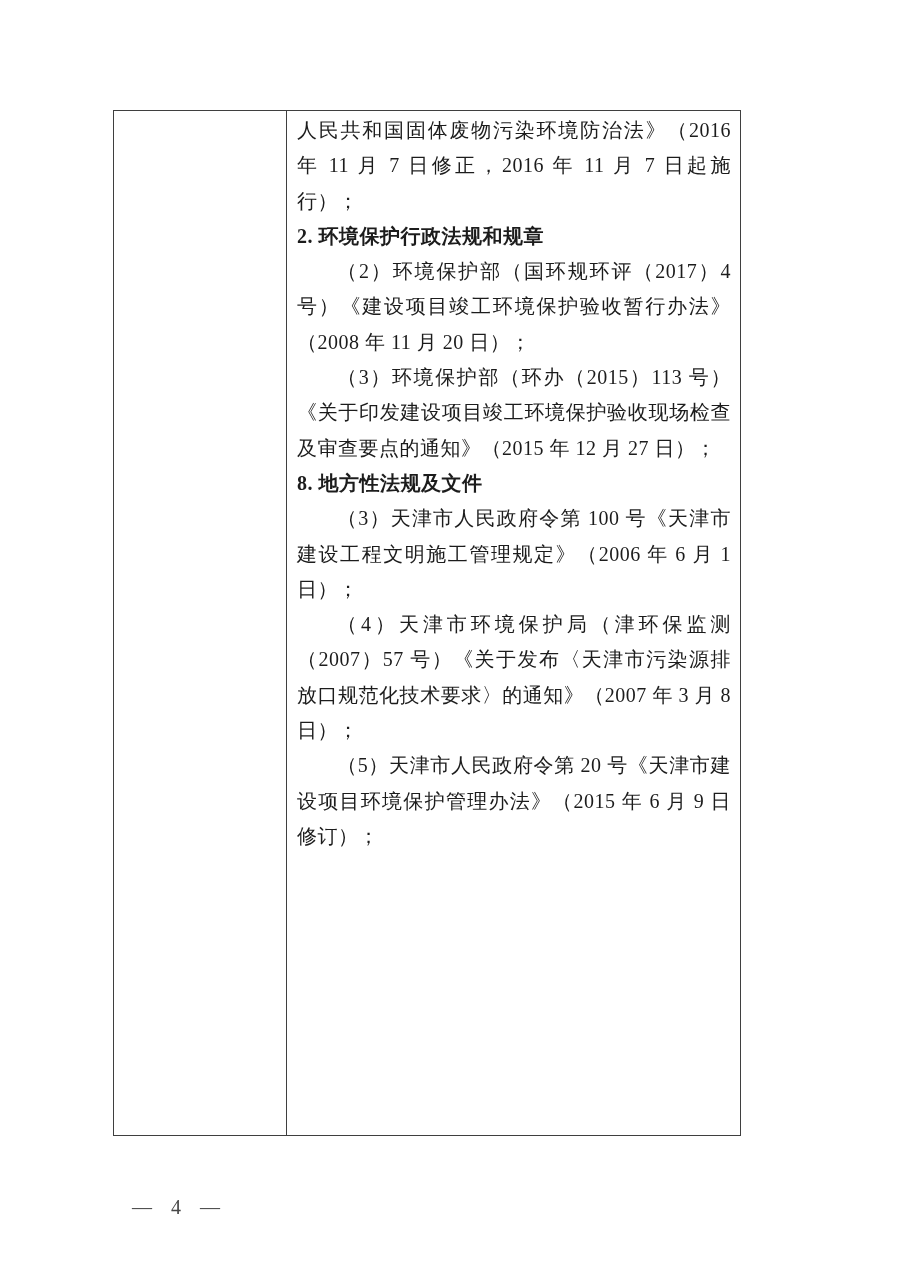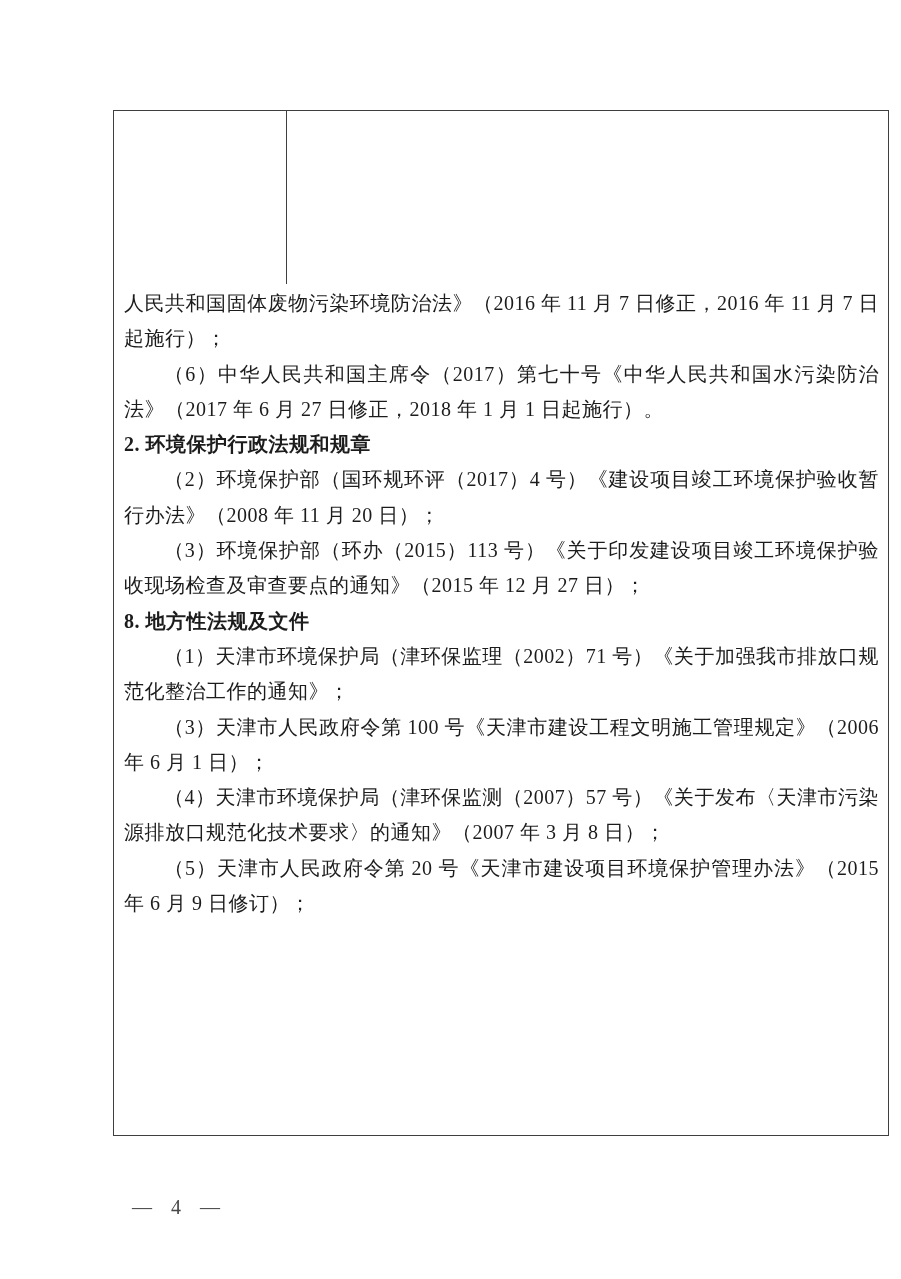--- a/index.html
+++ b/index.html
@@ -12,24 +12,24 @@
   }
   .page {
     position: relative;
     width: 901px; height: 1279px;
     background: #ffffff;
     overflow: hidden;
   }
   .doc-table {
     position: absolute;
     left: 113px; top: 110px;
-    width: 776px; height: 1026px;
+    width: 628px; height: 1026px;
     border: 1px solid #3f3f3f;
     display: flex;
-    flex-direction: column;
+    flex-direction: row;
     background: #ffffff;
   }
   .label-cell {
     width: 173px;
     flex: 0 0 173px;
     border-right: 1px solid #3f3f3f;
   }
   .content-cell {
     flex: 1 1 auto;
     padding: 2px 9px 0 10px;
@@ -57,26 +57,24 @@
 </style>
 </head>
 <body>
 
 <div class="page">
 
   <div class="doc-table">
     <div class="label-cell"></div>
     <div class="content-cell">
         <p class="continuation">人民共和国固体废物污染环境防治法》（2016 年 11 月 7 日修正，2016 年 11 月 7 日起施行）；</p>
-        <p class="paragraph">（6）中华人民共和国主席令（2017）第七十号《中华人民共和国水污染防治法》（2017 年 6 月 27 日修正，2018 年 1 月 1 日起施行）。</p>
         <p class="heading">2. 环境保护行政法规和规章</p>
         <p class="paragraph">（2）环境保护部（国环规环评（2017）4 号）《建设项目竣工环境保护验收暂行办法》（2008 年 11 月 20 日）；</p>
         <p class="paragraph">（3）环境保护部（环办（2015）113 号）《关于印发建设项目竣工环境保护验收现场检查及审查要点的通知》（2015 年 12 月 27 日）；</p>
         <p class="heading">8. 地方性法规及文件</p>
-        <p class="paragraph">（1）天津市环境保护局（津环保监理（2002）71 号）《关于加强我市排放口规范化整治工作的通知》；</p>
         <p class="paragraph">（3）天津市人民政府令第 100 号《天津市建设工程文明施工管理规定》（2006 年 6 月 1 日）；</p>
         <p class="paragraph">（4）天津市环境保护局（津环保监测（2007）57 号）《关于发布〈天津市污染源排放口规范化技术要求〉的通知》（2007 年 3 月 8 日）；</p>
         <p class="paragraph">（5）天津市人民政府令第 20 号《天津市建设项目环境保护管理办法》（2015 年 6 月 9 日修订）；</p>
       </div>
   </div>
 
   <div class="page-number">— 4 —</div>
 
 </div>
 

